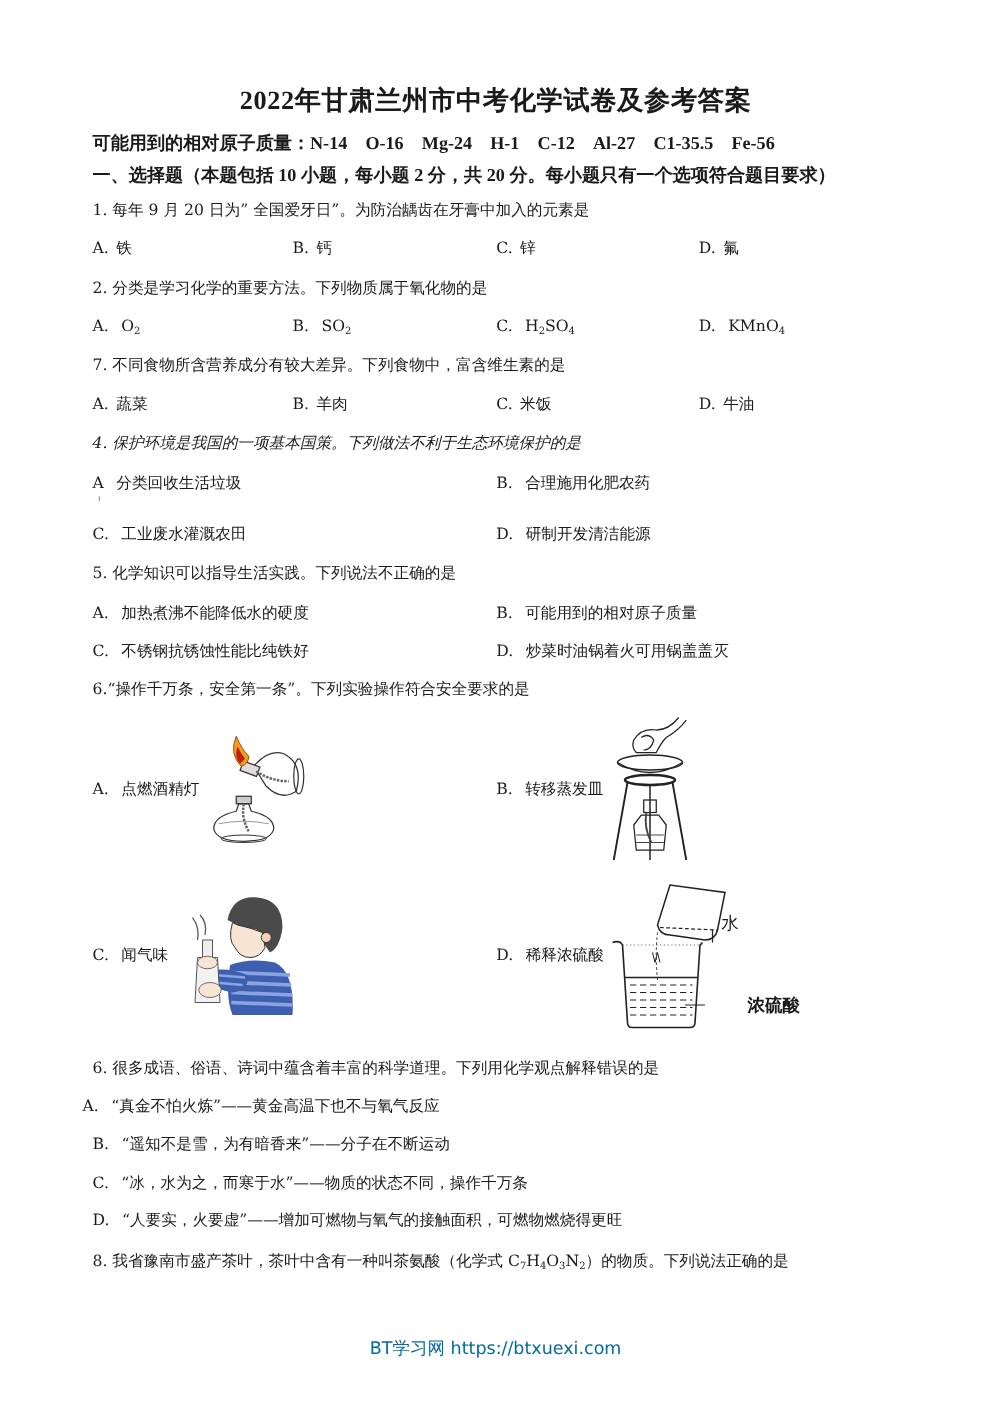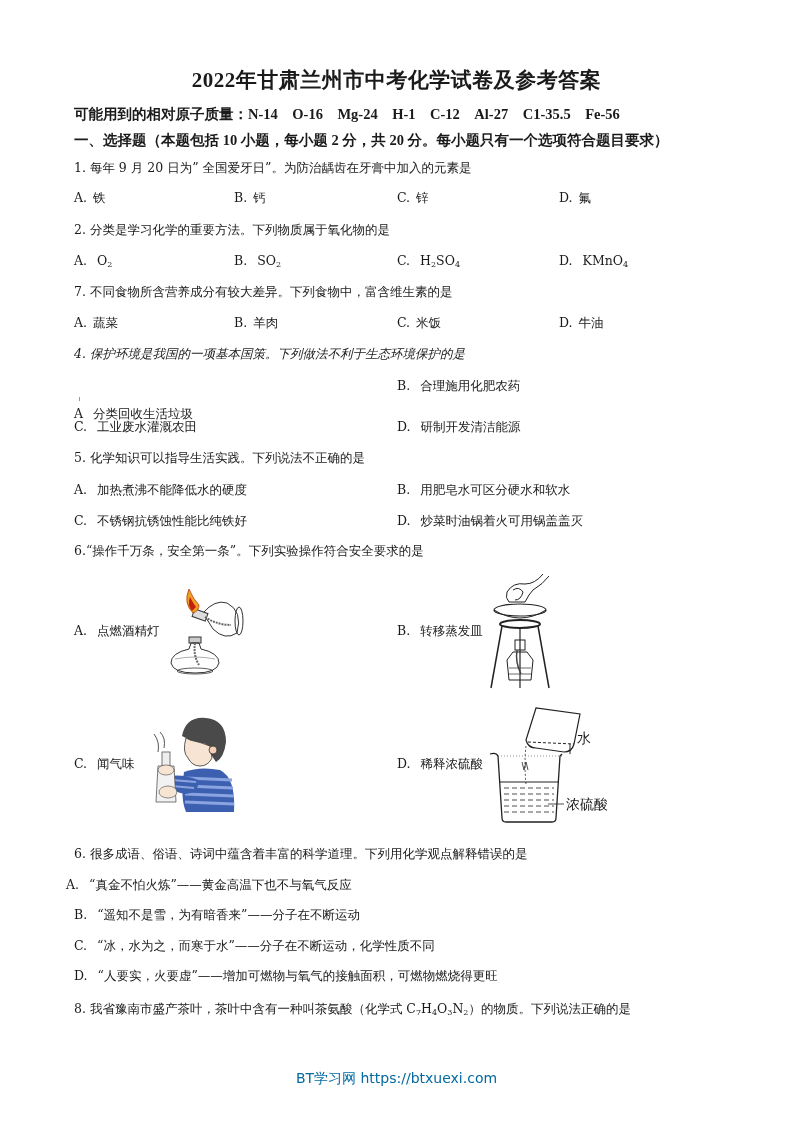--- a/index.html
+++ b/index.html
@@ -41,29 +41,29 @@
 <div class="abs opt" style="left:397px; top:253px;"><span class="lbl">C.</span>&nbsp;<span>H</span><sub>2</sub><span>SO</span><sub>4</sub></div>
 <div class="abs opt" style="left:559px; top:253px;"><span class="lbl">D.</span>&nbsp;<span>KMnO</span><sub>4</sub></div>
 
 <div class="abs q" style="left:74px; top:284px;">7. 不同食物所含营养成分有较大差异。下列食物中，富含维生素的是</div>
 <div class="abs opt" style="left:74px; top:315px;"><span class="lbl">A.</span><span>蔬菜</span></div>
 <div class="abs opt" style="left:234px; top:315px;"><span class="lbl">B.</span><span>羊肉</span></div>
 <div class="abs opt" style="left:397px; top:315px;"><span class="lbl">C.</span><span>米饭</span></div>
 <div class="abs opt" style="left:559px; top:315px;"><span class="lbl">D.</span><span>牛油</span></div>
 
 <div class="abs q" style="left:74px; top:346px;font-style:italic;">4. 保护环境是我国的一项基本国策。下列做法不利于生态环境保护的是</div>
-<div class="abs opt" style="left:74px; top:378px;margin-top:28px;"><span class="lbl" style="margin-right:10px">A</span><span>分类回收生活垃圾</span></div>
+<div class="abs opt" style="left:74px; top:378px;"><span class="lbl" style="margin-right:10px">A</span><span>分类回收生活垃圾</span></div>
 <div class="tick"></div>
 <div class="abs opt" style="left:397px; top:378px;"><span class="lbl" style="margin-right:10px">B.</span><span>合理施用化肥农药</span></div>
 <div class="abs opt" style="left:74px; top:419px;"><span class="lbl" style="margin-right:10px">C.</span><span>工业废水灌溉农田</span></div>
 <div class="abs opt" style="left:397px; top:419px;"><span class="lbl" style="margin-right:10px">D.</span><span>研制开发清洁能源</span></div>
 
 <div class="abs q" style="left:74px; top:450px;">5. 化学知识可以指导生活实践。下列说法不正确的是</div>
 <div class="abs opt" style="left:74px; top:482px;"><span class="lbl" style="margin-right:10px">A.</span><span>加热煮沸不能降低水的硬度</span></div>
-<div class="abs opt" style="left:397px; top:482px;"><span class="lbl" style="margin-right:10px">B.</span><span>用肥皂水可区分硬水和软水</span></div>
+<div class="abs opt" style="left:397px; top:482px;"><span class="lbl" style="margin-right:10px">B.</span><span>可能用到的相对原子质量</span></div>
 <div class="abs opt" style="left:74px; top:513px;"><span class="lbl" style="margin-right:10px">C.</span><span>不锈钢抗锈蚀性能比纯铁好</span></div>
 <div class="abs opt" style="left:397px; top:513px;"><span class="lbl" style="margin-right:10px">D.</span><span>炒菜时油锅着火可用锅盖盖灭</span></div>
 
 <div class="abs q" style="left:74px; top:543px;">6.“操作千万条，安全第一条”。下列实验操作符合安全要求的是</div>
 
 <div class="abs opt" style="left:74px; top:623px;"><span class="lbl" style="margin-right:10px">A.</span><span>点燃酒精灯</span></div>
 
 <svg class="img" style="left:165px; top:585px;" width="85" height="90" viewBox="0 0 85 90">
 
   <path d="M38 28 Q50 14 62 18 Q78 26 72 48 Q60 56 48 44 Z" fill="none" stroke="#333" stroke-width="1"></path>
@@ -134,25 +134,25 @@
   <path d="M38 42 Q36 60 38 80" fill="none" stroke="#222" stroke-width="0.8" stroke-dasharray="2,2"></path>
   <path d="M34 58 L36 66 L38 58 L40 66" fill="none" stroke="#222" stroke-width="0.8"></path>
 
   <path d="M2 50 Q8 48 10 52 L14 114 Q14 118 18 118 L64 118 Q68 118 68 114 L72 52 L74 50" fill="none" stroke="#222" stroke-width="1.3"></path>
   <line x1="10" y1="52" x2="74" y2="52" stroke="#222" stroke-width="0.5" stroke-dasharray="1,2"></line>
   <line x1="12" y1="78" x2="70" y2="78" stroke="#222" stroke-width="1.2"></line>
   <path d="M16 84 L66 84 M16 90 L66 90 M16 96 L66 96 M16 102 L66 102 M16 108 L66 108" stroke="#222" stroke-width="0.8" stroke-dasharray="5,3"></path>
   <line x1="60" y1="100" x2="76" y2="100" stroke="#222" stroke-width="0.8"></line>
 </svg>
 <div class="abs" style="left:577px; top:730px; font-size:14px; font-family:'DejaVu Sans','Liberation Sans',sans-serif;">水</div>
-<div class="abs" style="left:566px; top:796px; font-size:14px; font-family:'DejaVu Sans','Liberation Sans',sans-serif;">浓硫酸</div>
+<div class="abs" style="left:598px; top:796px; font-size:14px; font-family:'DejaVu Sans','Liberation Sans',sans-serif;font-weight:bold;">浓硫酸</div>
 
 <div class="abs q" style="left:74px; top:846px;">6. 很多成语、俗语、诗词中蕴含着丰富的科学道理。下列用化学观点解释错误的是</div>
 <div class="abs opt" style="left:66px; top:877px;"><span class="lbl" style="margin-right:10px">A.</span><span>“真金不怕火炼”——黄金高温下也不与氧气反应</span></div>
 <div class="abs opt" style="left:74px; top:907px;"><span class="lbl" style="margin-right:10px">B.</span><span>“遥知不是雪，为有暗香来”——分子在不断运动</span></div>
-<div class="abs opt" style="left:74px; top:938px;"><span class="lbl" style="margin-right:10px">C.</span><span>“冰，水为之，而寒于水”——分子在不断运动，化学性质不同</span></div>
+<div class="abs opt" style="left:74px; top:938px;"><span class="lbl" style="margin-right:10px">C.</span><span>“冰，水为之，而寒于水”——物质的状态不同，操作千万条</span></div>
 <div class="abs opt" style="left:74px; top:968px;"><span class="lbl" style="margin-right:10px">D.</span><span>“人要实，火要虚”——增加可燃物与氧气的接触面积，可燃物燃烧得更旺</span></div>
 
 <div class="abs q" style="left:74px; top:1001px;">
   <span>8. 我省豫南市盛产茶叶，茶叶中含有一种叫茶氨酸（化学式 C</span><sub>7</sub><span>H</span><sub>4</sub><span>O</span><sub>3</sub><span>N</span><sub>2</sub><span>）的物质。下列说法正确的是</span>
 </div>
 
 <div class="abs footer">BT学习网 https://btxuexi.com</div>
 
 </body></html>

